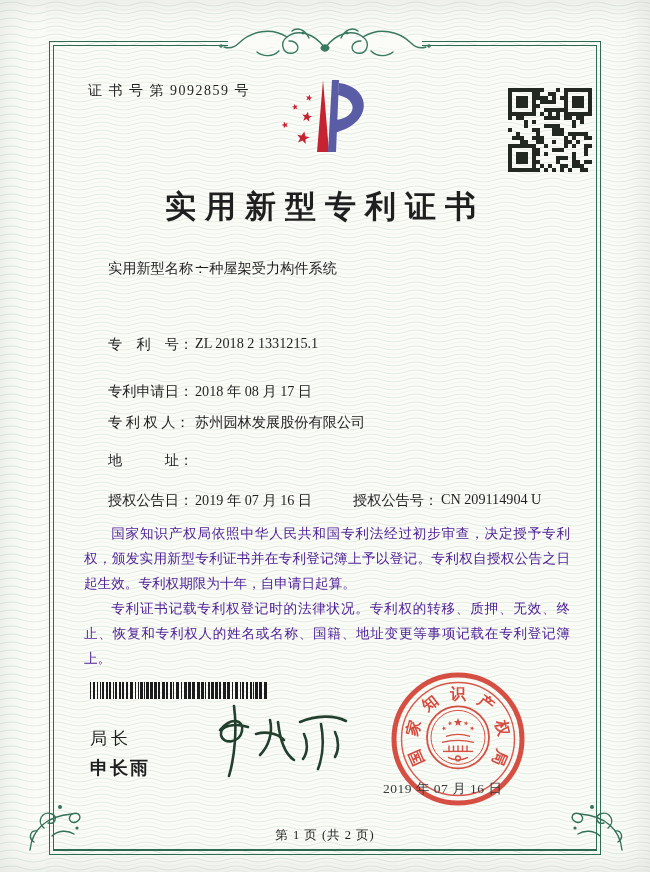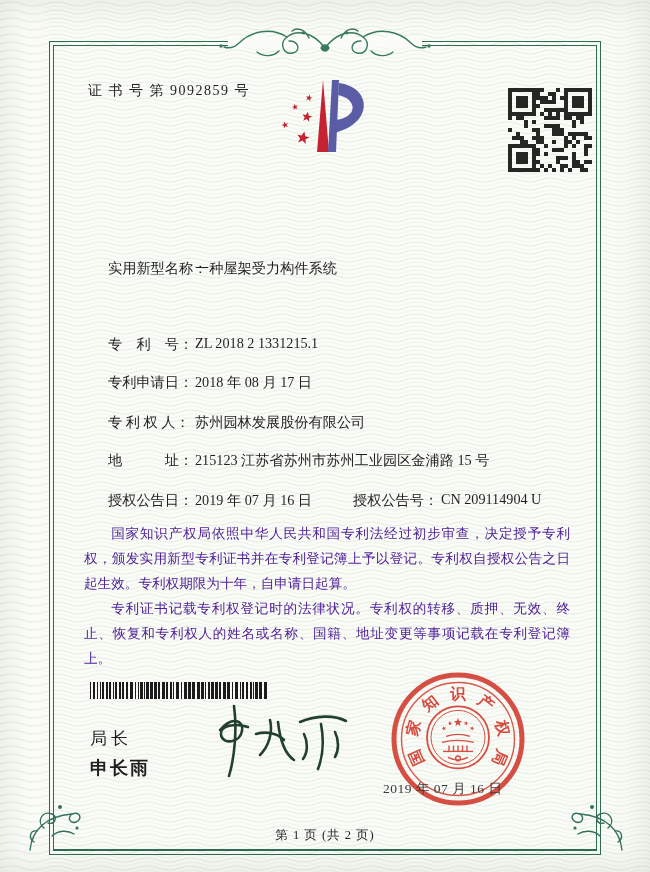--- a/index.html
+++ b/index.html
@@ -27,21 +27,21 @@
   .content{position:absolute;inset:0;z-index:3;}
   .cert-no{position:absolute;left:88px;top:82px;font-size:14px;letter-spacing:1.5px;}
   .logo{position:absolute;left:276px;top:74px;}
   .qr{position:absolute;left:508px;top:88px;width:84px;height:84px;}
   .title{position:absolute;left:0;right:0;top:186px;text-align:center;font-size:31px;font-weight:600;letter-spacing:9px;}
   .row{position:absolute;left:88px;right:60px;font-size:14.2px;white-space:nowrap;margin-left:20px;}
   .row .label{display:inline-block;min-width:84px;}
   .row .value{position:absolute;left:87px;}
   .row .label2{position:absolute;left:245px;}
   .row .value2{position:absolute;left:333px;}
-  .r0{top:259px}.r1{top:297px}.r2{top:335px}.r3{top:373px}
+  .r0{top:259px}.r1{top:297px}.r2{top:335px}.r3{top:382px}
   .r4{top:413px}.r5{top:451px}.r6{top:491px}
   .body-text{position:absolute;left:84px;top:521px;width:486px;font-size:13.6px;line-height:25px;text-align:justify;color:#4c1d95;}
   .body-text p{text-indent:2em;}
   .barcode{position:absolute;left:90px;top:682px;}
   .director-title{position:absolute;left:90px;top:727px;font-size:17px;letter-spacing:4px;}
   .director-name{position:absolute;left:90px;top:756px;font-size:18px;letter-spacing:2px;font-weight:bold;}
   .signature{position:absolute;left:192px;top:698px;}
   .seal{position:absolute;left:390px;top:671px;width:136px;height:136px;}
   .seal svg.ring{position:absolute;inset:0;}
   .seal .char{position:absolute;left:50%;top:50%;font-size:15.5px;font-weight:700;color:var(--seal-red);opacity:.92;}
@@ -339,40 +339,40 @@
           <rect x="28" y="80" width="4" height="4"></rect>
           <rect x="36" y="80" width="4" height="4"></rect>
           <rect x="44" y="80" width="4" height="4"></rect>
           <rect x="52" y="80" width="4" height="4"></rect>
           <rect x="60" y="80" width="4" height="4"></rect>
           <rect x="72" y="80" width="4" height="4"></rect>
           <rect x="76" y="80" width="4" height="4"></rect>
         </g>
       </svg></div>
 
+  <div class="title">实用新型专利证书</div>
 
   <div class="row r0">
     <span class="label">实用新型名称：</span>
     <span class="value">一种屋架受力构件系统</span>
   </div>
   <div class="row r2">
     <span class="label">专　利　号：</span>
     <span class="value">ZL 2018 2 1331215.1</span>
   </div>
   <div class="row r3">
     <span class="label">专利申请日：</span>
     <span class="value">2018 年 08 月 17 日</span>
   </div>
   <div class="row r4">
     <span class="label">专 利 权 人：</span>
     <span class="value">苏州园林发展股份有限公司</span>
   </div>
   <div class="row r5">
     <span class="label">地　　　址：</span>
-    <span class="value">215123 江苏省苏州市苏州工业园区金浦路 15 号</span>
   </div>
   <div class="row r6">
     <span class="label">授权公告日：</span>
     <span class="value">2019 年 07 月 16 日</span>
     <span class="label2">授权公告号：</span>
     <span class="value2">CN 209114904 U</span>
   </div>
 
   <div class="body-text">
     <p>国家知识产权局依照中华人民共和国专利法经过初步审查，决定授予专利权，颁发实用新型专利证书并在专利登记簿上予以登记。专利权自授权公告之日起生效。专利权期限为十年，自申请日起算。</p>

